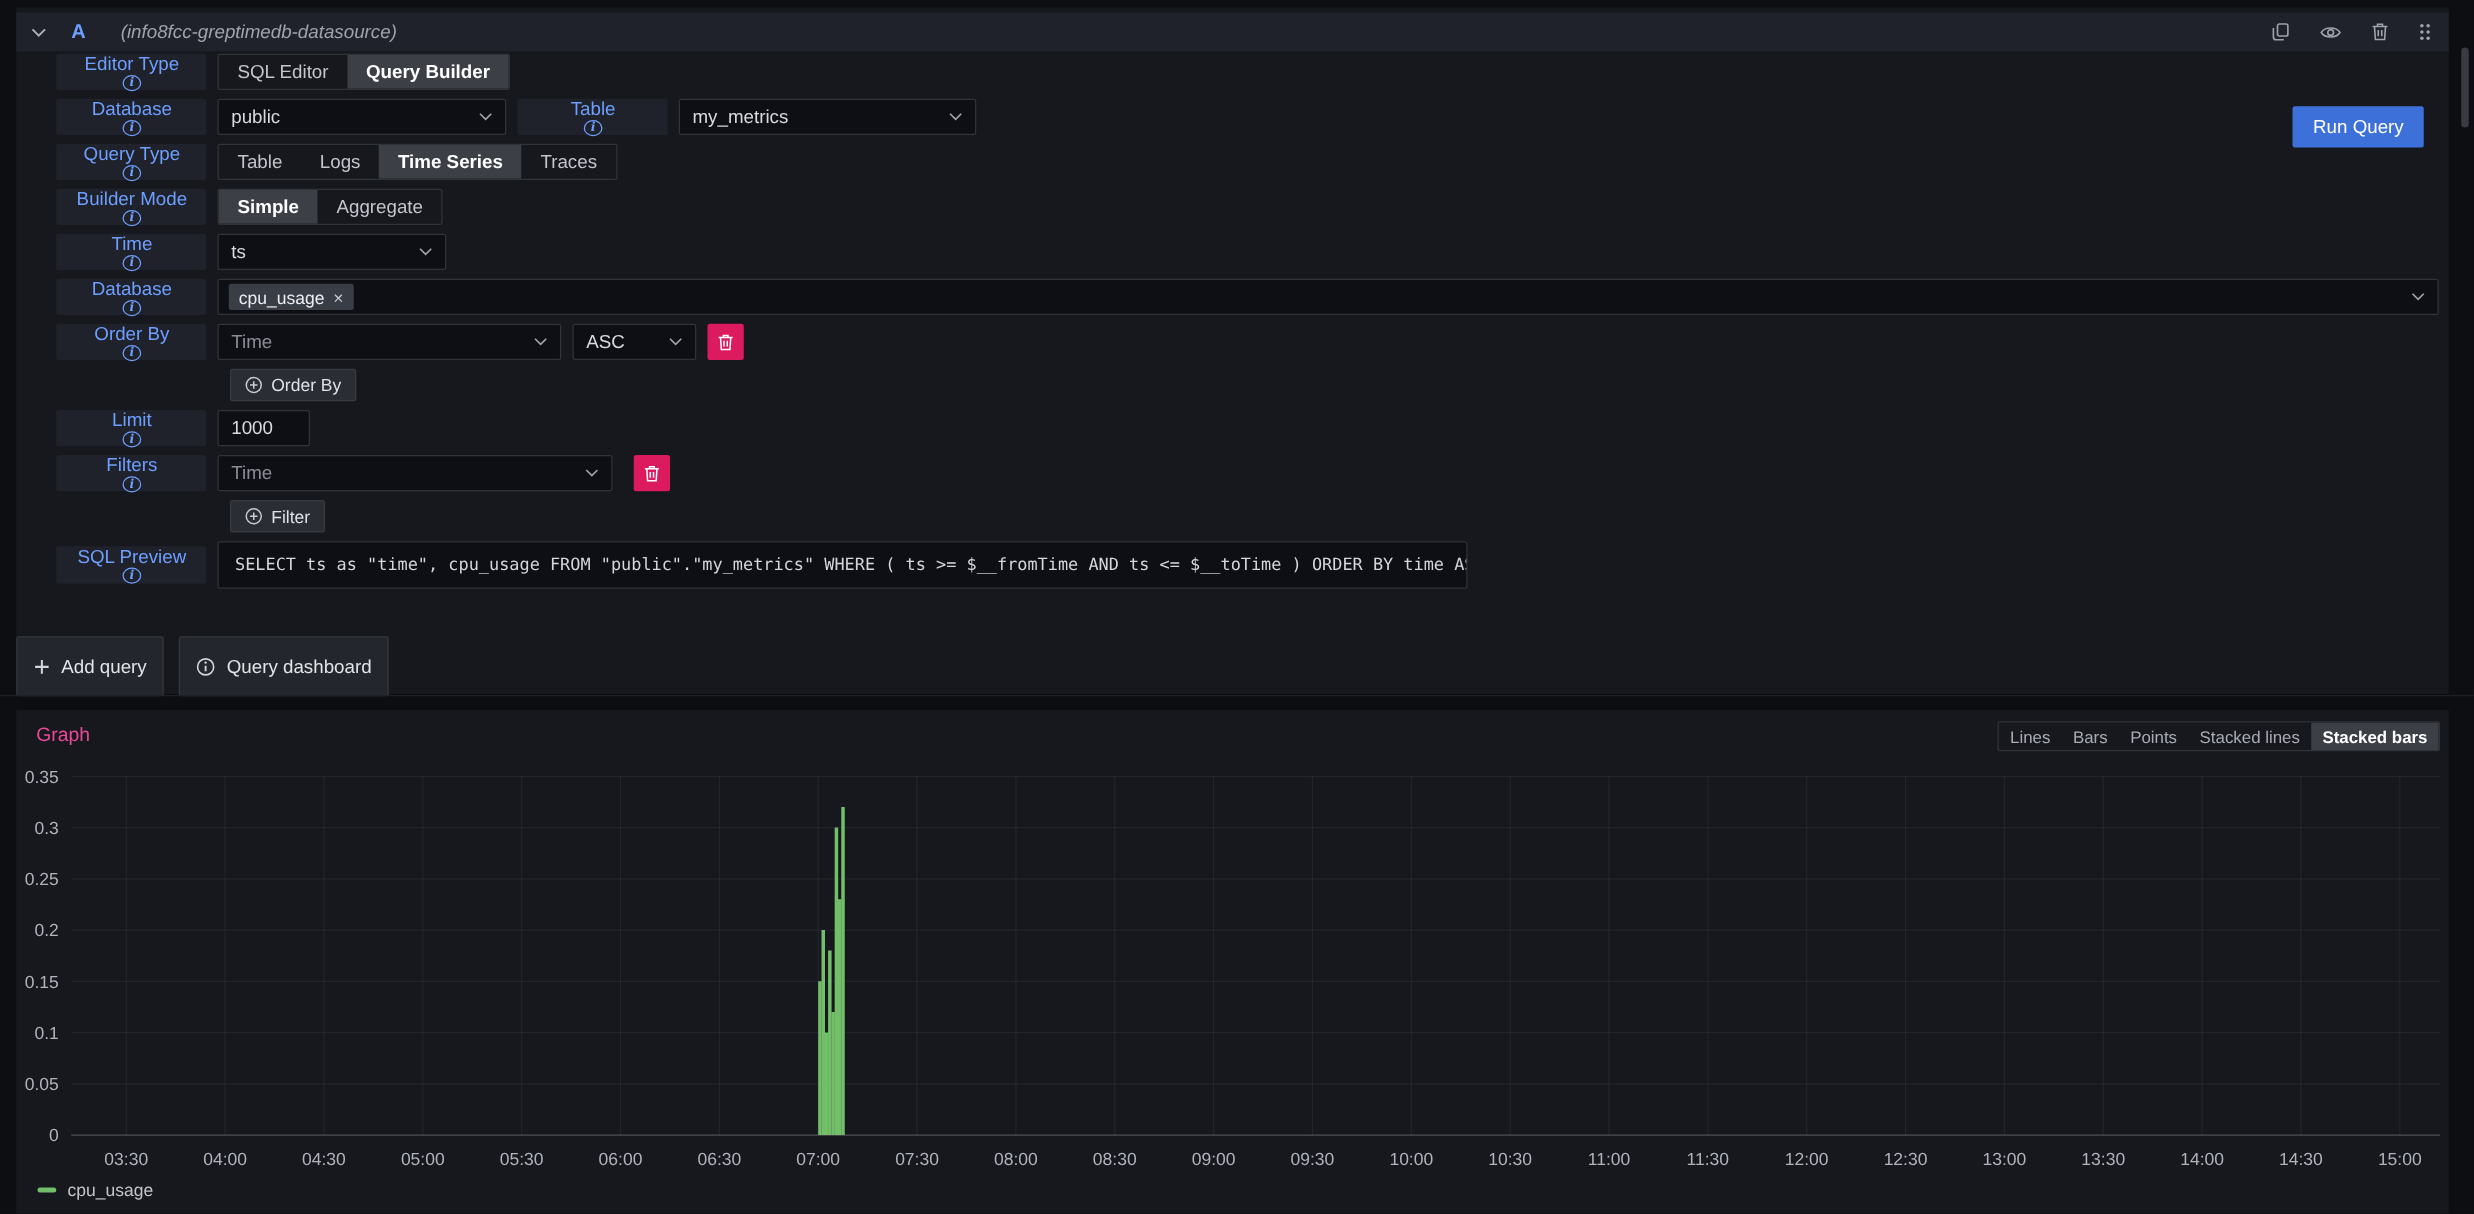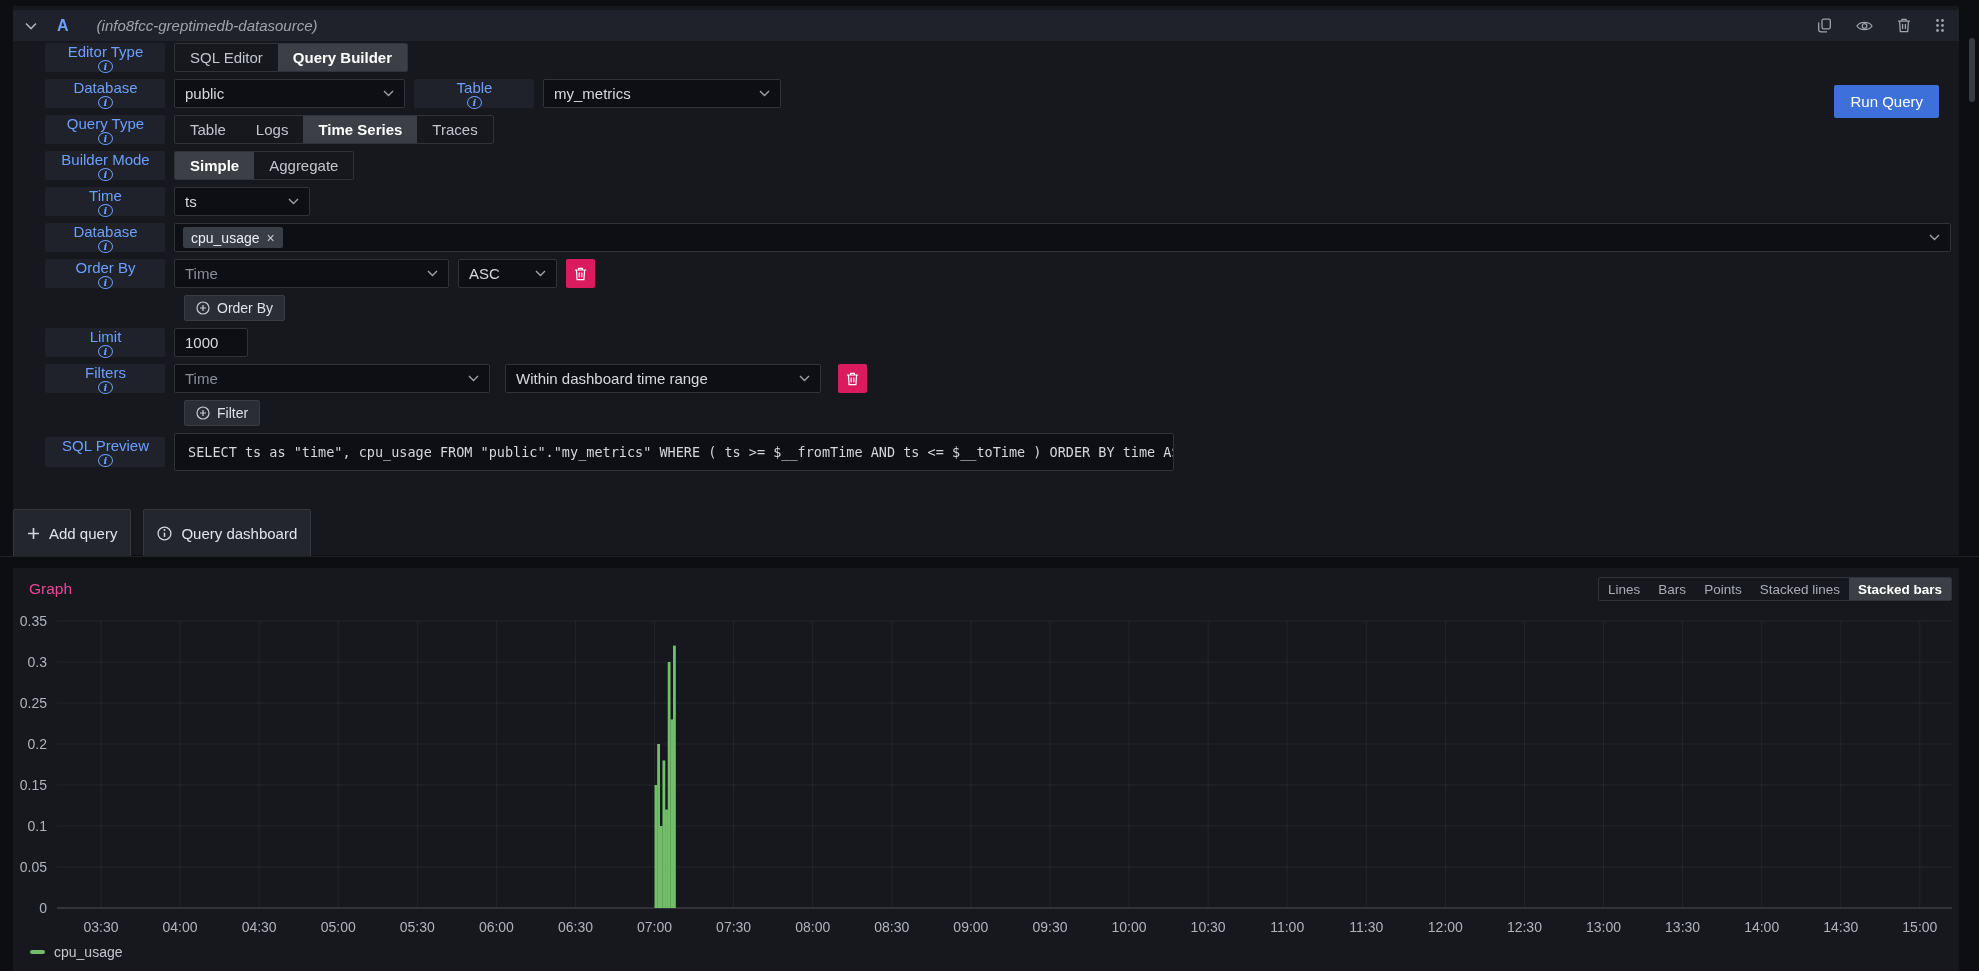--- a/index.html
+++ b/index.html
@@ -176,21 +176,21 @@
           <div class="radio-opt selected">Simple</div>
           <div class="radio-opt">Aggregate</div>
         </div>
       </div>
 
       <div class="row">
         <div class="row-label">
           <span>Time</span>
           <span class="info-i">i</span>
         </div>
-        <div class="select" style="width:136px;">
+        <div class="select" style="width:183px;">
           <span>ts</span>
           <span class="chev">
               <svg class="gly" width="11" height="7" viewBox="0 0 11 7">
                 <path d="M1 1 L5.5 5.5 L10 1" stroke="#9fa2ab" stroke-width="1.4" fill="none"></path>
               </svg>
             </span>
         </div>
       </div>
 
       <div class="row">
@@ -258,28 +258,20 @@
         <input class="num-input" value="1000" style="">
       </div>
 
       <div class="row">
         <div class="row-label">
           <span>Filters</span>
           <span class="info-i">i</span>
         </div>
         <div class="select" style="width:316px;">
           <span class="ph">Time</span>
-          <span class="chev">
-              <svg class="gly" width="11" height="7" viewBox="0 0 11 7">
-                <path d="M1 1 L5.5 5.5 L10 1" stroke="#9fa2ab" stroke-width="1.4" fill="none"></path>
-              </svg>
-            </span>
-        </div>
-        <div class="select" style="width:316px; margin-left:6px;">
-          <span>Within dashboard time range</span>
           <span class="chev">
               <svg class="gly" width="11" height="7" viewBox="0 0 11 7">
                 <path d="M1 1 L5.5 5.5 L10 1" stroke="#9fa2ab" stroke-width="1.4" fill="none"></path>
               </svg>
             </span>
         </div>
         <button class="trash-btn" style="margin-left:8px;">
           <svg class="gly" width="13" height="14" viewBox="0 0 14 15">
               <path d="M1 3.2 h12 M5 3.2 V1.4 h4 v1.8 M2.6 3.2 l.7 10.4 h7.4 l.7 -10.4 M5.6 6 v5 M8.4 6 v5" stroke="#ffffff" stroke-width="1.3" fill="none"></path>
             </svg>

